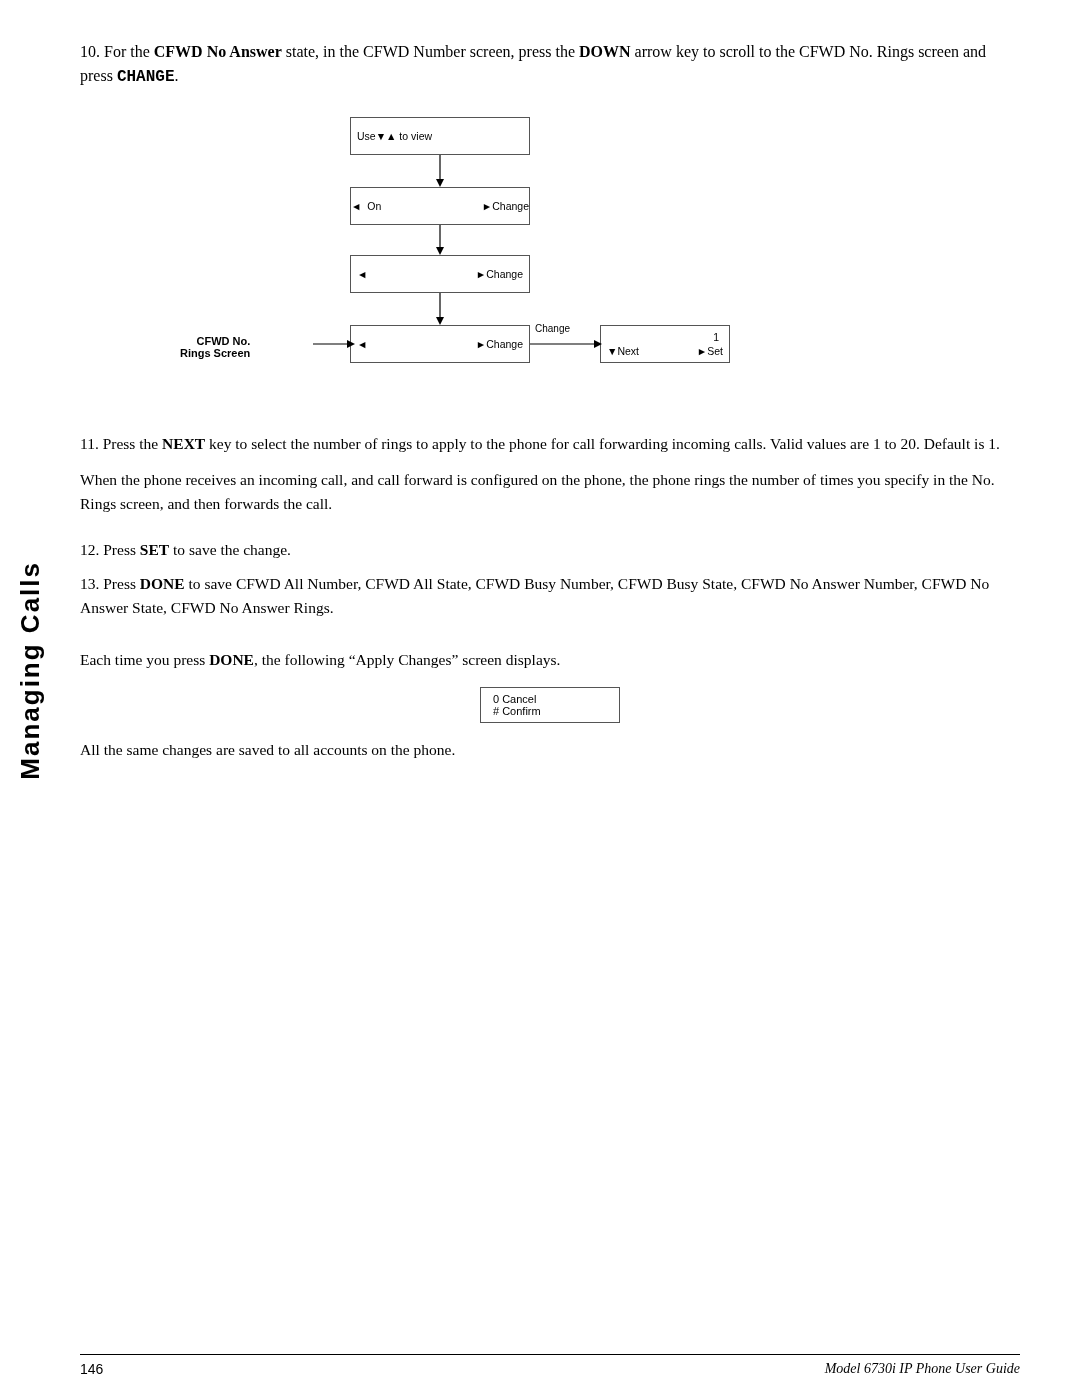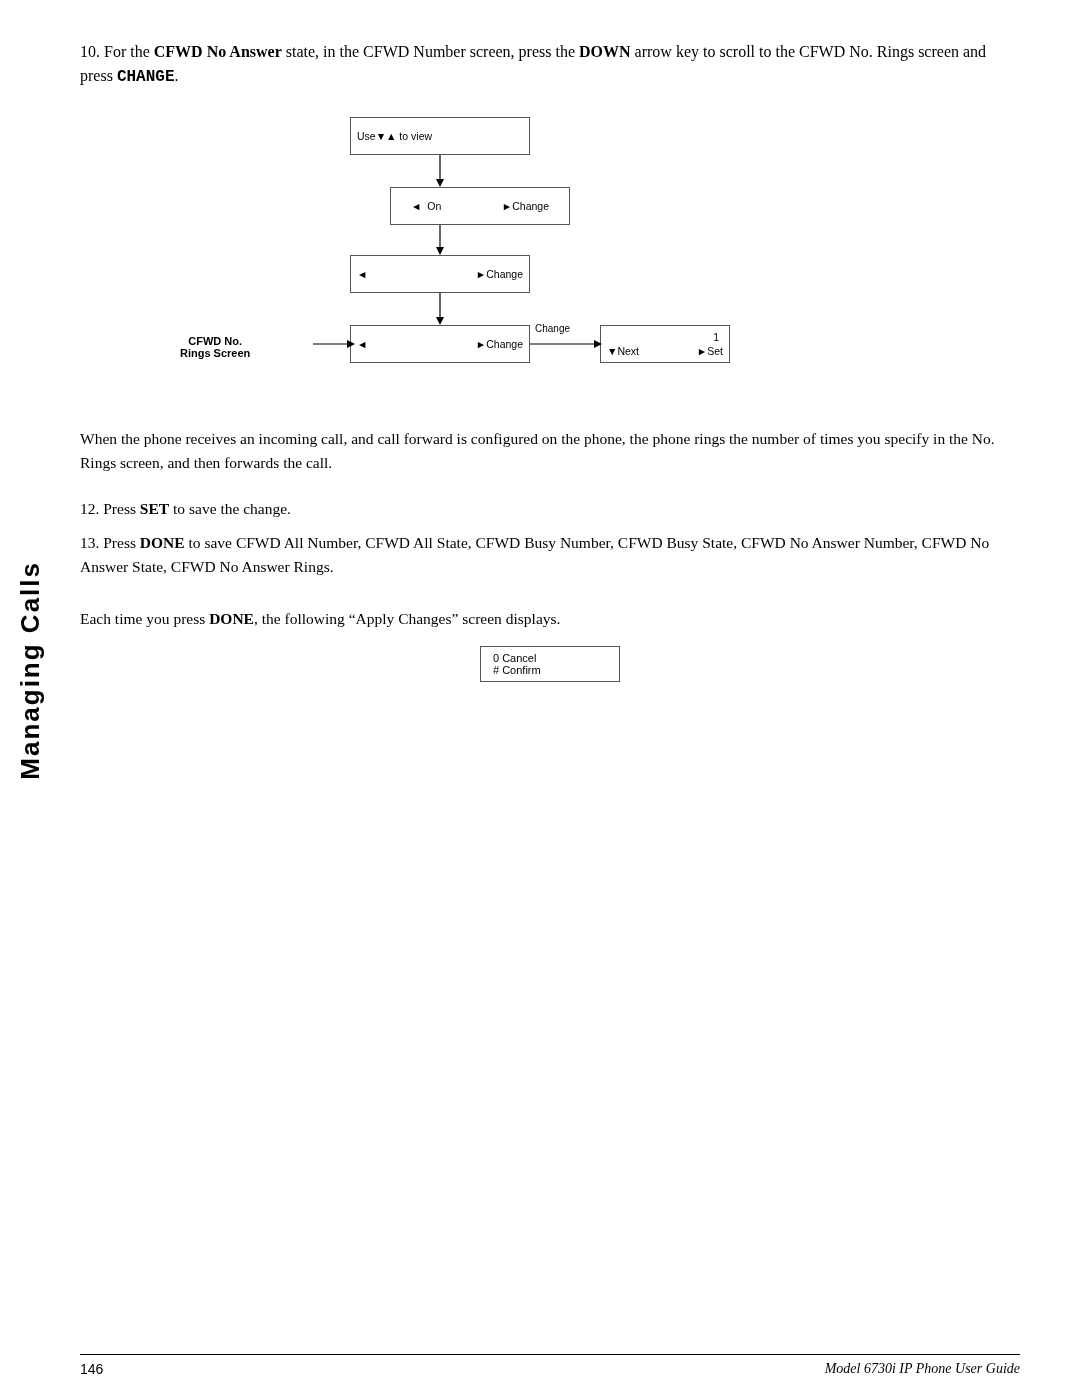--- a/index.html
+++ b/index.html
@@ -88,22 +88,21 @@
       padding: 2px 6px;
     }
 
     .screen-box-2 {
       width: 180px;
       height: 38px;
       left: 170px;
       top: 70px;
       display: flex;
       align-items: center;
-      padding: 2px 20px;
-      margin-left: 40px;
+      padding: 2px 0;
     }
 
     .screen-box-3 {
       width: 180px;
       height: 38px;
       left: 170px;
       top: 138px;
       display: flex;
       align-items: center;
       padding: 2px 6px;
@@ -156,21 +155,21 @@
     }
 
     
     .cfwd-label {
       position: absolute;
       left: 0px;
       top: 218px;
       font-size: 11px;
       font-weight: bold;
       font-family: Arial, sans-serif;
-      text-align: center;
+      text-align: right;
     }
 
     .cfwd-label .line2 {
       font-weight: bold;
     }
 
     
     .step-11 {
       margin-top: 25px;
       margin-bottom: 12px;
@@ -335,20 +334,23 @@
         <line x1="133" y1="227" x2="170" y2="227" stroke="#000" stroke-width="1.2"></line>
         <polygon points="167,223 167,231 175,227" fill="#000"></polygon>
 
         <text x="355" y="215" font-size="10" font-family="Arial" fill="#000">Change</text>
 
         <line x1="350" y1="227" x2="417" y2="227" stroke="#000" stroke-width="1.2"></line>
         <polygon points="414,223 414,231 422,227" fill="#000"></polygon>
       </svg>
     </div>
 
+    <p class="step-11">
+      11. Press the <b>NEXT</b> key to select the number of rings to apply to the phone for call forwarding incoming calls. Valid values are 1 to 20. Default is 1.
+    </p>
 
     <p class="step-11-para">
       When the phone receives an incoming call, and call forward is configured on the phone, the phone rings the number of times you specify in the No. Rings screen, and then forwards the call.
     </p>
 
     <p class="step-item">
       12. Press <b>SET</b> to save the change.
     </p>
 
     <p class="step-item">
@@ -360,20 +362,21 @@
     </p>
 
     <div class="apply-diagram">
       <div class="apply-box">
         <div>0 Cancel</div>
         <div># Confirm</div>
       </div>
     </div>
 
 
+    <p class="all-same-para">All the same changes are saved to all accounts on the phone.</p>
 
   </div>
 
   <div class="footer">
     <span class="footer-page">146</span>
     <span class="footer-title">Model 6730i IP Phone User Guide</span>
   </div>
 
 </div>
 

